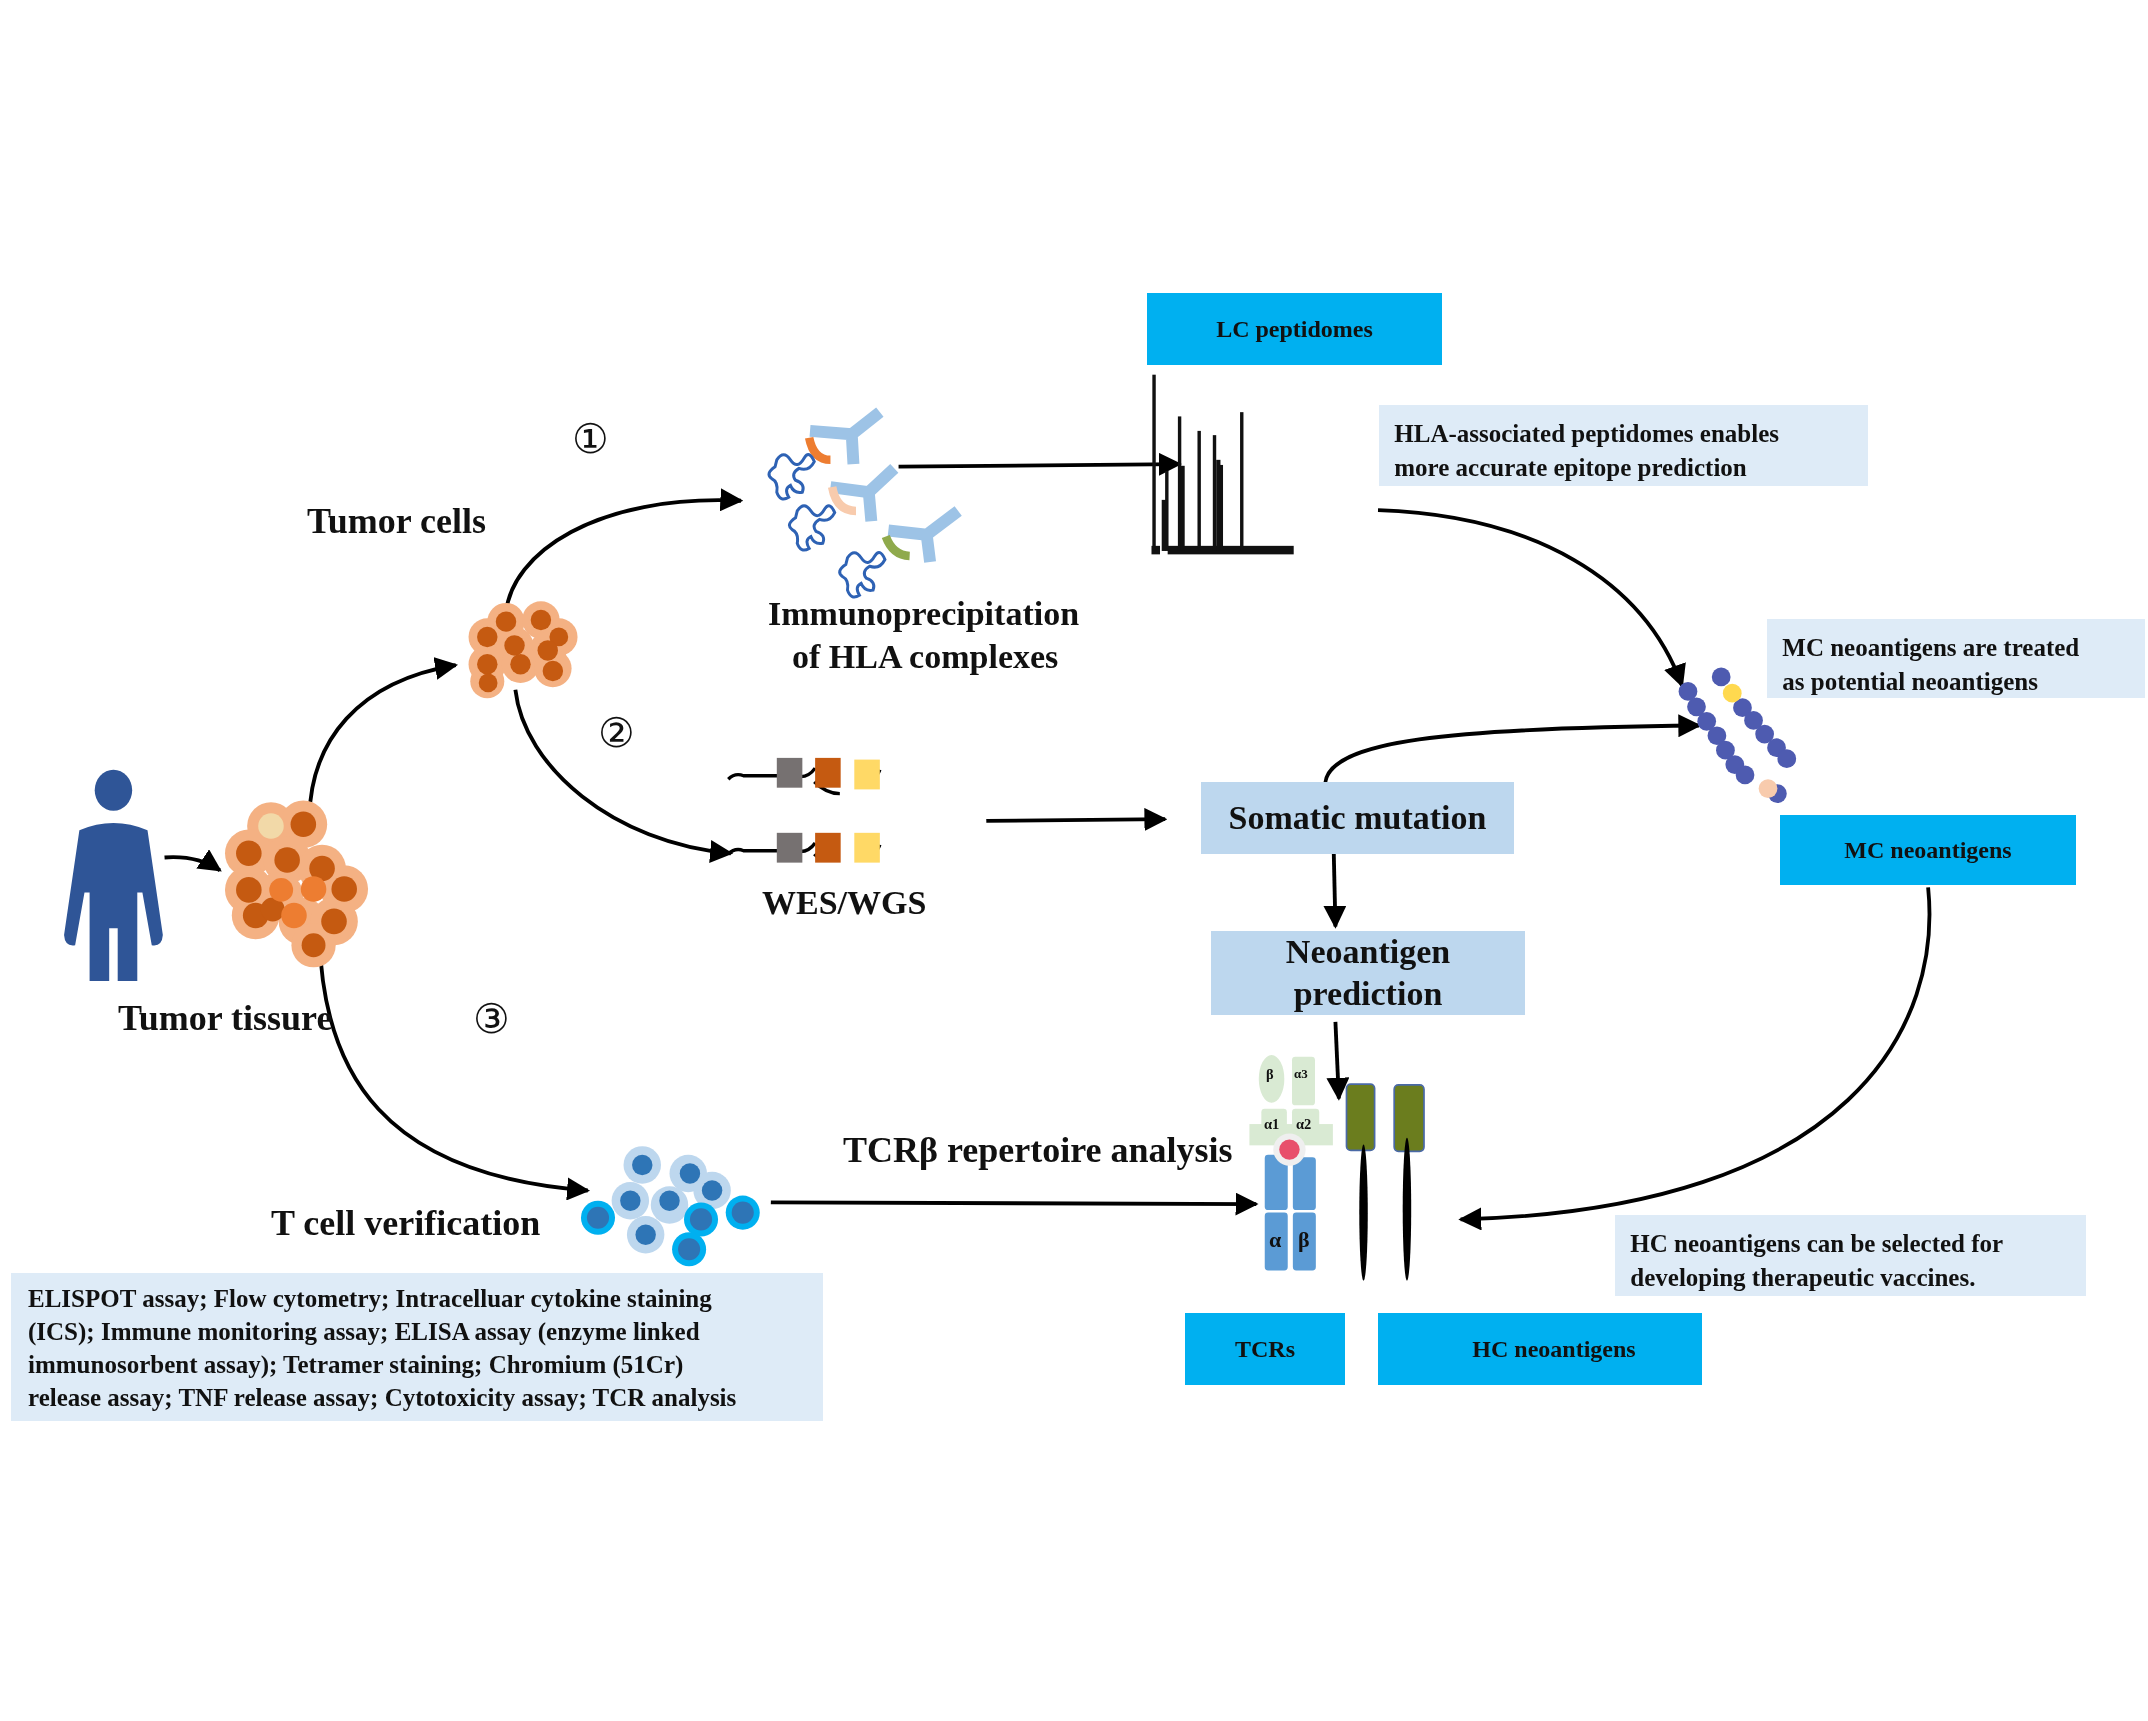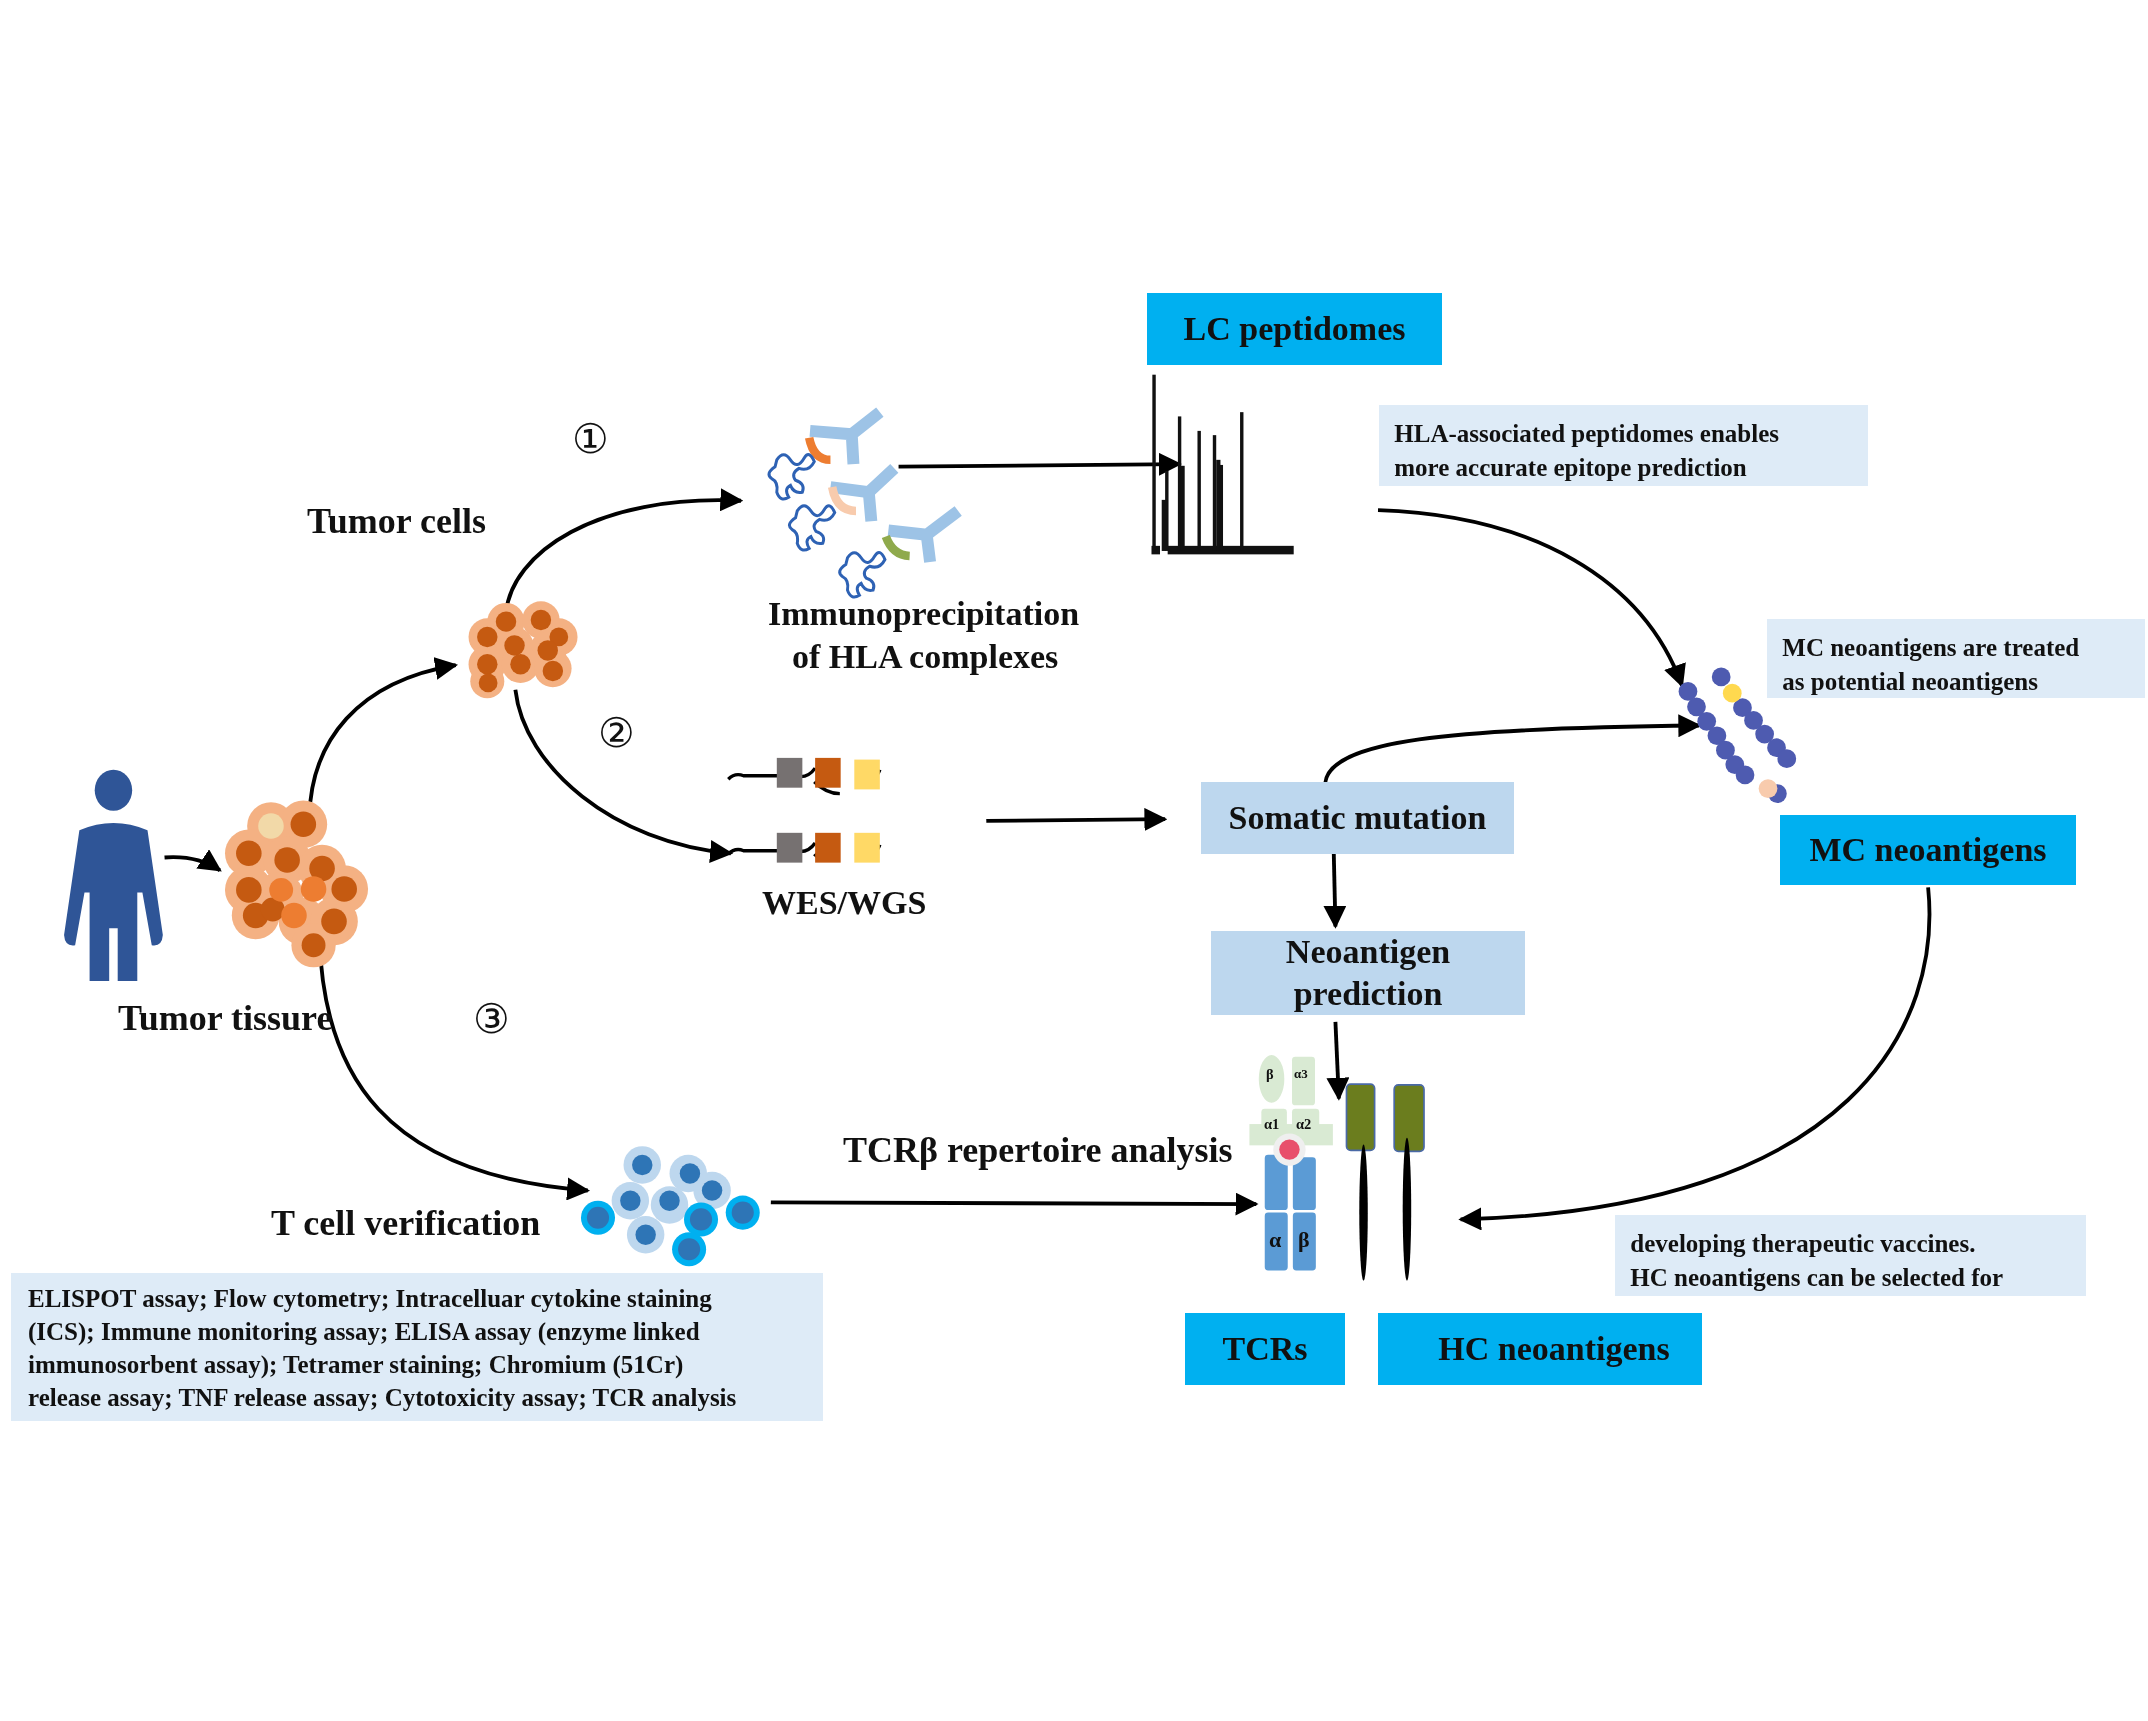--- a/index.html
+++ b/index.html
@@ -1,20 +1,20 @@
 <!DOCTYPE html>
 <html style="font-size:13.6px"><head>
 <meta charset="utf-8">
 <style>
   html, body { margin:0; padding:0; background:#ffffff; }
   body { width:2148px; height:1721px; position:relative; overflow:hidden;
          font-family:"Liberation Serif", serif; font-weight:bold; color:#111; }
   .lbl { position:absolute; white-space:nowrap; font-size:36px; line-height:1.2; }
   .circ { position:absolute; font-family:"DejaVu Sans", sans-serif; font-weight:normal; font-size:41px; }
-  .box-blue { position:absolute; background:#00b0f0; display:flex; align-items:center; justify-content:center; font-size:34px;text-align:right; }
+  .box-blue { position:absolute; background:#00b0f0; display:flex; align-items:center; justify-content:center; font-size:24px;text-align:right; }
   .box-light { position:absolute; background:#bdd7ee; display:flex; align-items:center; justify-content:center; text-align:center; font-size:34px; line-height:1.25;margin-left:32px; }
   .note { position:absolute; background:#deebf7; font-size:25px; line-height:1.35; padding:12px 15.3px; box-sizing:border-box; }
   svg.layer { position:absolute; left:0; top:0; }
 </style>
 </head>
 <body>
 
 <svg class="layer" width="2148" height="1721" viewBox="0 0 2522 2021">
   <defs>
     <marker id="ah" viewBox="0 0 10 10" refX="9" refY="5" markerWidth="6" markerHeight="6" orient="auto-start-reverse">
@@ -273,22 +273,22 @@
 
 <div class="note" style="left:1379px;top:385px;width:489px;height:81px;margin-top:20px;">
   <div>HLA-associated peptidomes enables</div>
   <div>more accurate epitope prediction</div>
 </div>
 <div class="note" style="left:1767px;top:619px;width:378px;height:79px;">
   <div>MC neoantigens are treated</div>
   <div>as potential neoantigens</div>
 </div>
 <div class="note" style="left:1615px;top:1215px;width:471px;height:81px;">
+  <div>HC neoantigens can be selected for</div>
   <div>developing therapeutic vaccines.</div>
-  <div>HC neoantigens can be selected for</div>
 </div>
 <div class="note" style="left:11px;top:1273px;width:812px;height:148px;font-size:25px;line-height:1.32;padding:8.5px 17px;">
   <div>ELISPOT assay; Flow cytometry; Intracelluar cytokine staining</div>
   <div>(ICS); Immune monitoring assay; ELISA assay (enzyme linked</div>
   <div>immunosorbent assay); Tetramer staining; Chromium (51Cr)</div>
   <div>release assay; TNF release assay; Cytotoxicity assay; TCR analysis</div>
 </div>
 
 
 </body></html>

